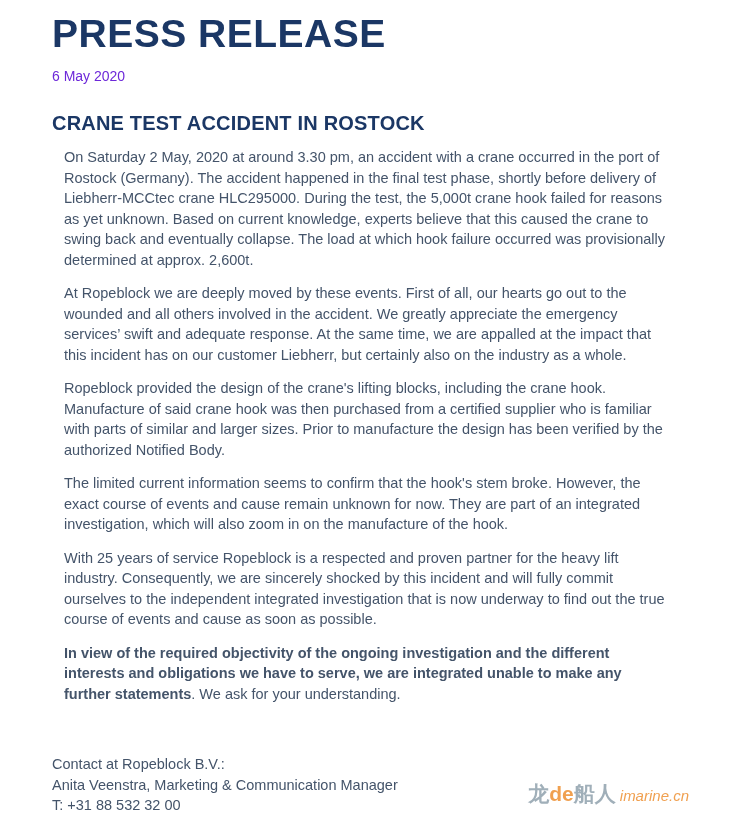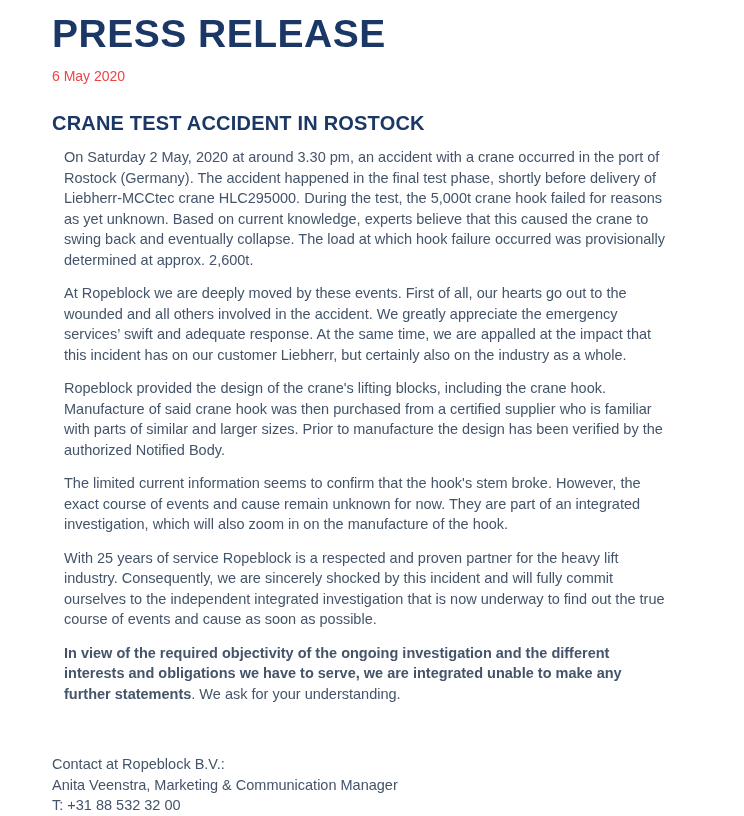--- a/index.html
+++ b/index.html
@@ -25,21 +25,21 @@
     margin: 0;
     padding-top: 2px;
     font-size: 39px;
     font-weight: 700;
     letter-spacing: 0.5px;
     color: #1B3765;
   }
   .doc-date {
     margin: 12px 0 0 0;
     font-size: 14px;
-    color: #ef4444;
+    color: #6d28d9;
   }
   .section-heading {
     margin: 28px 0 0 0;
     font-size: 20px;
     font-weight: 700;
     letter-spacing: 0.2px;
     color: #1B3765;
   }
   .body-text {
     max-width: 662px;
@@ -118,14 +118,17 @@
     <div class="contact-block">
       <p class="contact-line">Contact at Ropeblock B.V.:</p>
       <p class="contact-line">Anita Veenstra, Marketing &amp; Communication Manager</p>
       <p class="contact-line">T: +31 88 532 32 00</p>
     </div>
 
     <p class="signoff">Oldenzaal (NL), May 6th, 2020</p>
 
   </div>
 
+  <div class="watermark">
+    <span class="wm-cjk">龙</span><span class="wm-de">de</span><span class="wm-cjk">船人</span><span class="wm-site">imarine.cn</span>
+  </div>
 
 </div>
 
 </body></html>

